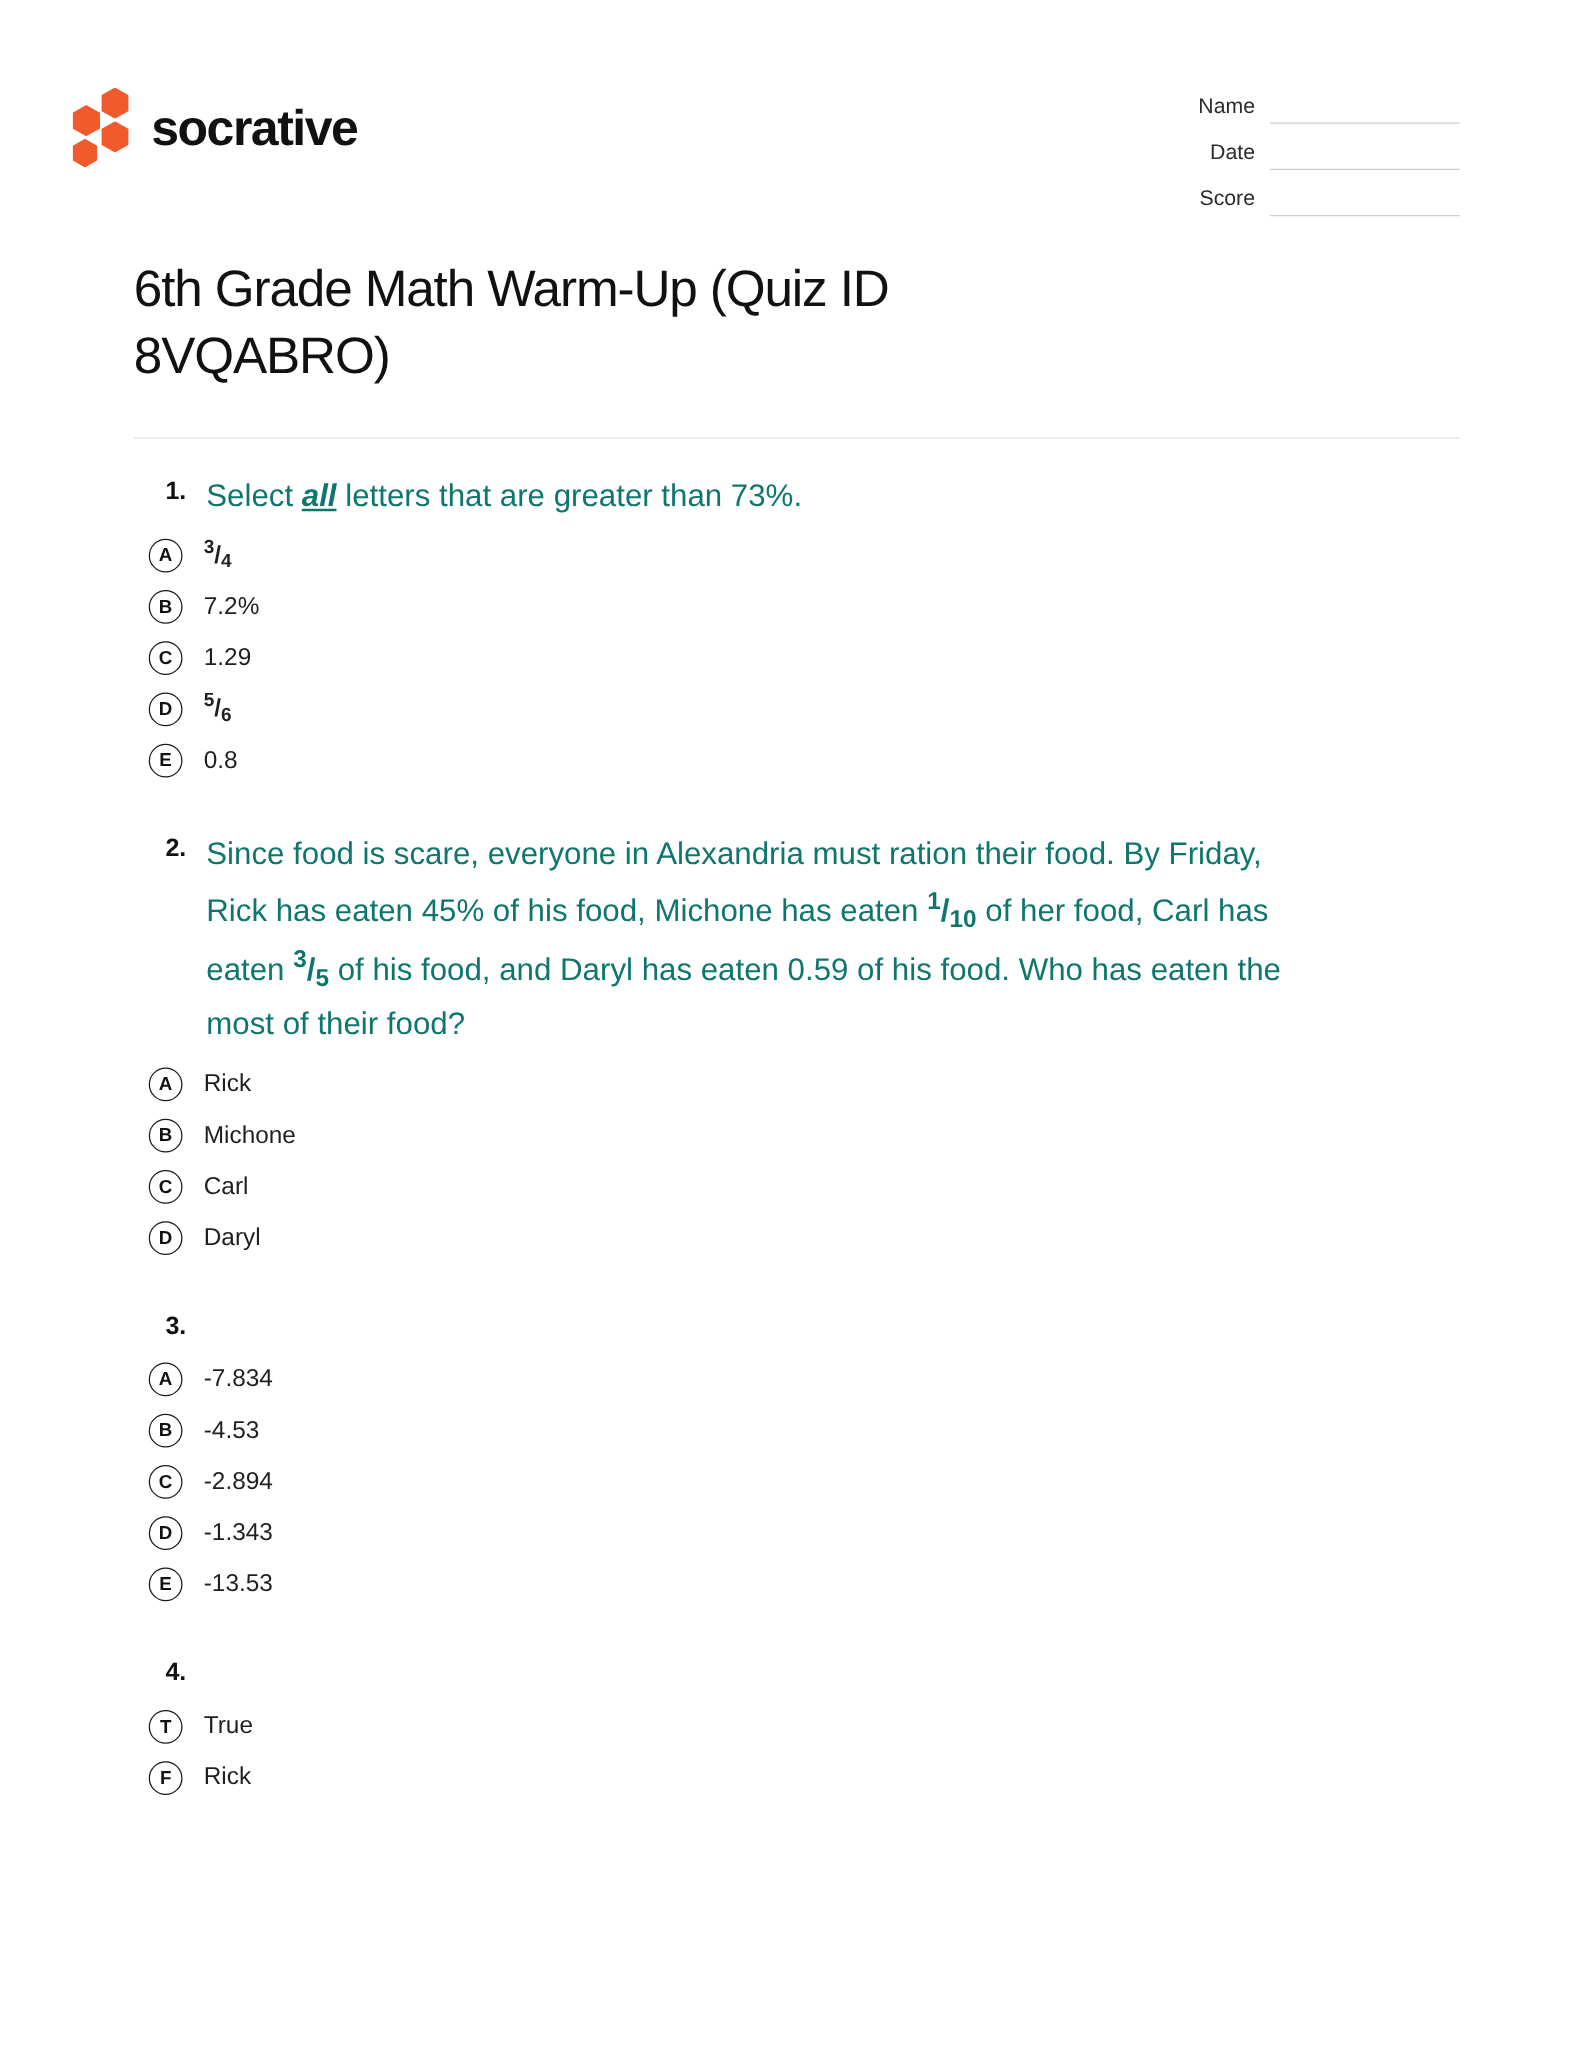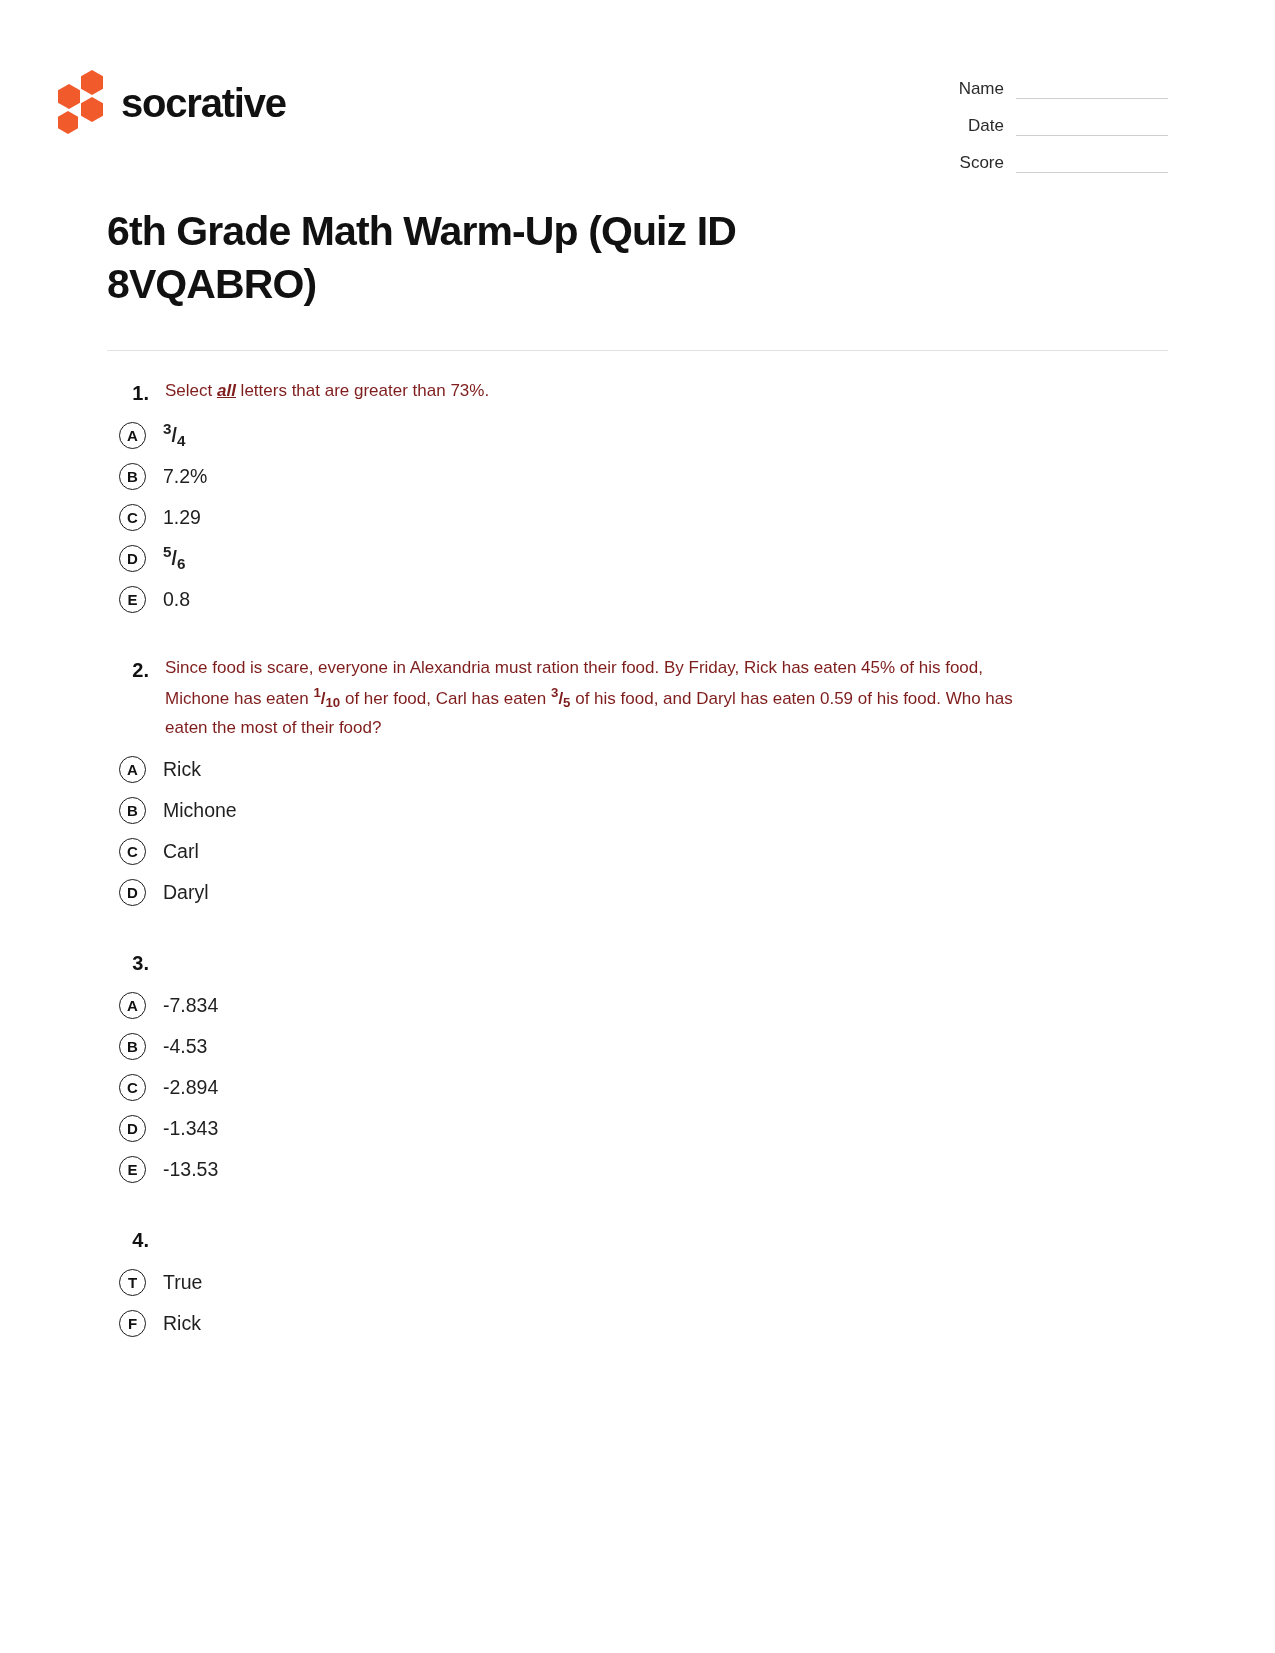--- a/index.html
+++ b/index.html
@@ -61,21 +61,21 @@
     color: #111111;
     line-height: 1;
   }
 
   .fields {
     width: 238px;
     padding-top: 16px;
   }
   .field-row {
     display: flex;
-    align-items: flex-end;
+    align-items: flex-start;
     justify-content: flex-end;
     margin-bottom: 14px;
   }
   .field-label {
     font-size: 17px;
     color: #2b2b2b;
     padding-right: 12px;
     white-space: nowrap;
     line-height: 1.1;
   }
@@ -85,21 +85,21 @@
     height: 22px;
   }
   .field-row.score { }
 
   
   .title-wrap {
     padding: 18px 107px 0 107px;
   }
   .quiz-title {
     font-size: 41px;
-    font-weight: 700;
+    font-weight: 400;
     letter-spacing: -0.9px;
     line-height: 1.30;
     color: #111111;
     max-width: 730px;
     margin: 0;
   }
   .divider {
     margin: 38px 107px 0 107px;
     border-top: 1.5px solid #e2e2e2;
   }
@@ -120,23 +120,23 @@
     width: 42px;
     flex: none;
     text-align: right;
     padding-right: 16px;
     font-size: 20px;
     font-weight: 700;
     color: #111111;
     line-height: 1.62;
   }
   .q-text {
-    font-size: 17px;
+    font-size: 25px;
     line-height: 1.66;
-    color: #7f1d1d;
+    color: #0f766e;
     max-width: 880px;
   }
   .q-text b {
     font-weight: 700;
     text-decoration: underline;
   }
   .q-text i.bu {
     font-weight: 700;
     font-style: italic;
     text-decoration: underline;

